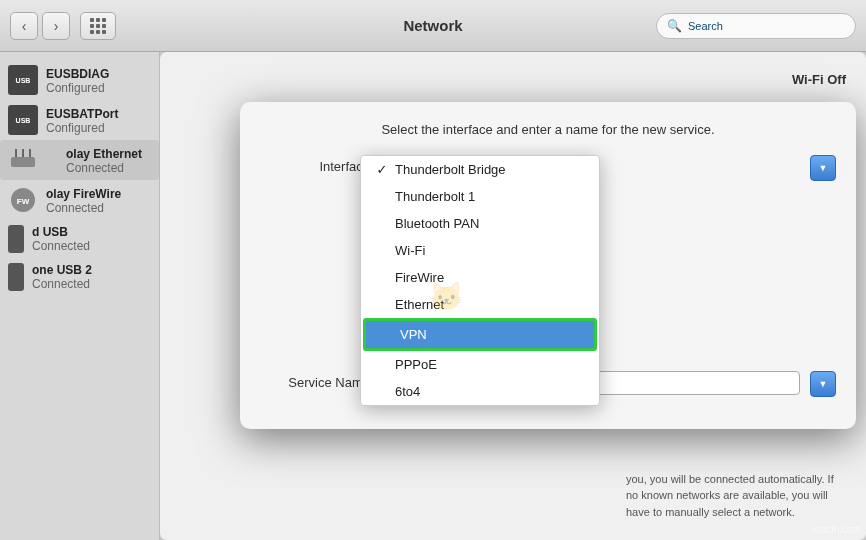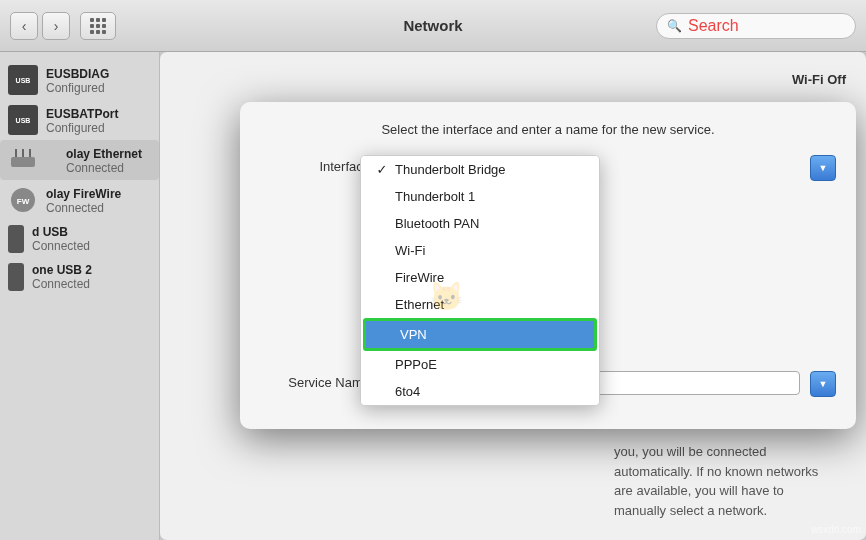--- a/index.html
+++ b/index.html
@@ -221,23 +221,23 @@
       top: 20px;
       right: 20px;
       font-size: 12px;
       color: #333;
       text-align: right;
     }
 
     .wifi-description {
       position: absolute;
       bottom: 20px;
-      right: 32px;
+      right: 20px;
       width: 220px;
-      font-size: 13px;
+      font-size: 11px;
       color: #555;
       line-height: 1.5;
     }
 
     
     .watermark {
       position: absolute;
       bottom: 5px;
       right: 5px;
       font-size: 10px;
@@ -301,21 +301,21 @@
         <div class="grid-dot"></div>
         <div class="grid-dot"></div>
       <div class="grid-dot"></div>
         <div class="grid-dot"></div>
         <div class="grid-dot"></div>
     </div>
   </div>
   <div class="title-text">Network</div>
   <div class="search-box">
     <span class="search-icon-sym">🔍</span>
-    <span style="color:#ef4444;font-size:16px;">Search</span>
+    <span style="color:#0c4a6e;font-size:11px;">Search</span>
   </div>
 </div>
 
 <div class="main-area">
 
   <div class="sidebar">
     <div class="sidebar-row">
       <div class="icon-usb">USB</div>
       <div>
         <div class="sidebar-item-name">EUSBDIAG</div>

